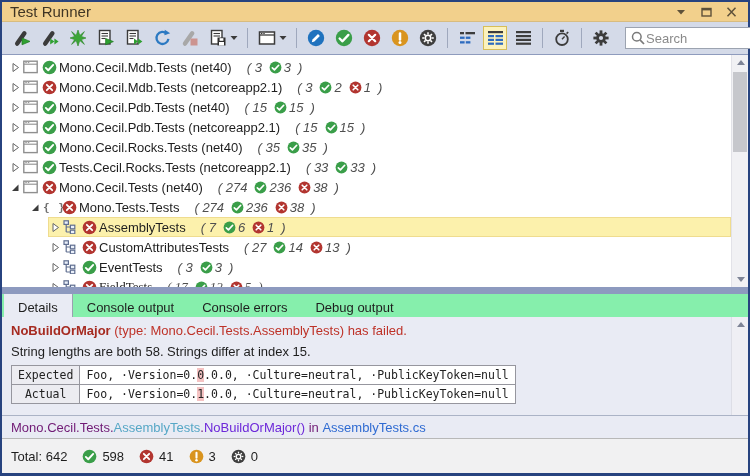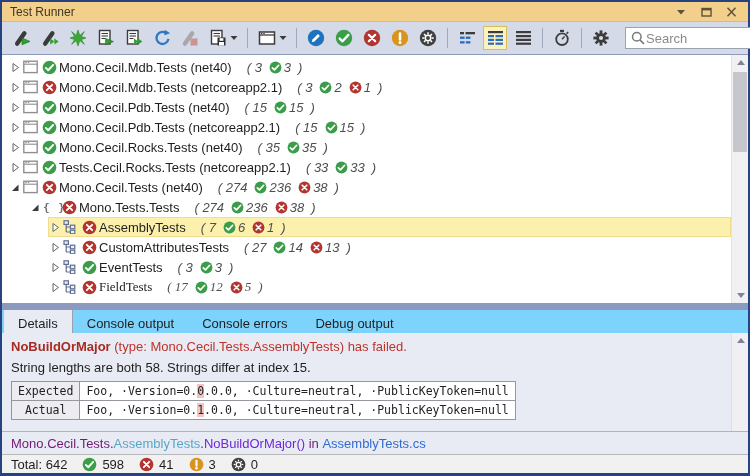--- a/index.html
+++ b/index.html
@@ -17,21 +17,21 @@
     background: #fff;
   }
   
   .titlebar {
     height: 20px; flex: none;
     background: #F2D08C;
     display: flex; align-items: center;
     padding: 0 8px 0 8px;
     border-bottom: 1px solid #D8BC7F;
   }
-  .titlebar .title { flex: 1; font-size: 12px; color: #3F3524; }
+  .titlebar .title { flex: 1; font-size: 15px; color: #3F3524; }
   .tb-btn { width: 18px; height: 15px; display: flex; align-items: center; justify-content: center; margin-left: 7px; cursor: default; }
   
   .toolbar {
     height: 33px; flex: none;
     background: #D4DAE8;
     border-bottom: 1px solid #8E9BBD;
     display: flex; align-items: center;
     padding: 0 4px 0 8px;
   }
   .tool-btn {
@@ -71,42 +71,42 @@
   .cpair { display: inline-flex; align-items: center; gap: 2px; }
   .ns-icon { font-family: "DejaVu Sans Mono", monospace; font-size: 11px; font-weight: bold; color: #6F6F6F; letter-spacing: 1px; }
   
   .vscroll { position: absolute; right: 0; top: 0; bottom: 0; width: 17px; background: #F1F1F4; border-left: 1px solid #E2E2E8; }
   .sb-arrow { position: absolute; left: 0; width: 17px; height: 15px; display: flex; align-items: center; justify-content: center; }
   .arr-up { width: 0; height: 0; border-left: 4px solid transparent; border-right: 4px solid transparent; border-bottom: 5px solid #7E8496; }
   .arr-down { width: 0; height: 0; border-left: 4px solid transparent; border-right: 4px solid transparent; border-top: 5px solid #7E8496; }
   .sb-thumb { position: absolute; left: 1px; width: 14px; background: #C6C7CC; }
   
   .splitter { height: 7px; flex: none; background: #8D9ABF; }
-  .tabstrip { height: 23px; flex: none; background: #7dd3fc; display: flex; align-items: stretch; padding-left: 2px; }
+  .tabstrip { height: 23px; flex: none; background: #86efac; display: flex; align-items: stretch; padding-left: 2px; }
   .tab { font-size: 13px; color: #1E1E1E; padding: 3px 14px 0 14px; display: flex; align-items: center; }
   .tab.active { background: #E9EBF4; border-right: 1px solid #9AA0B0; }
   .details { height: 121px; flex: none; background: #E9EBF4; position: relative; overflow: hidden; }
   .details-body { padding: 6px 24px 0 9px; }
   .headline { font-size: 13px; color: #BE3228; margin-bottom: 6px; }
   .headline .hl-name { font-weight: bold; color: #A62B21; }
   .summary { font-size: 13px; color: #1E1E1E; margin-bottom: 6px; }
   #diff-table { border-collapse: collapse; background: #fff; }
   #diff-table td { border: 1px solid #96969E; font-family: "DejaVu Sans Mono", monospace; font-size: 11.5px; padding: 2px 6px; white-space: pre; color: #222; }
   td.diff-label { background: #ECECF1; text-align: center; padding: 2px 9px; }
   .diff-hl { background: #F5C3C3; }
   .details-footer {
     position: absolute; left: 0; right: 0; bottom: 0; height: 23px;
     border-top: 1px solid #ABB3C6; background: #E9EBF4;
     display: flex; align-items: center; padding-left: 9px; font-size: 13px; white-space: pre;
   }
   .st-plain { color: #701a75; } .st-type { color: #56A7C6; } .st-muted { color: #6d28d9; } .st-link { color: #2F6BD2; }
   .details-scroll { position: absolute; right: 0; top: 0; bottom: 23px; width: 17px; background: #EFEFF4; border-left: 1px solid #DDDEE6; }
   
   .statusbar {
-    height: 19px; flex: none; background: #F1F1F2; border-top: 1px solid #B8B8B8;
+    height: 35px; flex: none; background: #F1F1F2; border-top: 1px solid #B8B8B8;
     display: flex; align-items: center; gap: 15px; padding: 0 9px; font-size: 13px; color: #1E1E1E;
   }
   .status-item { display: inline-flex; align-items: center; gap: 5px; }
   svg { display: block; }
 </style>
 </head>
 <body>
 
 <div class="window">
 

